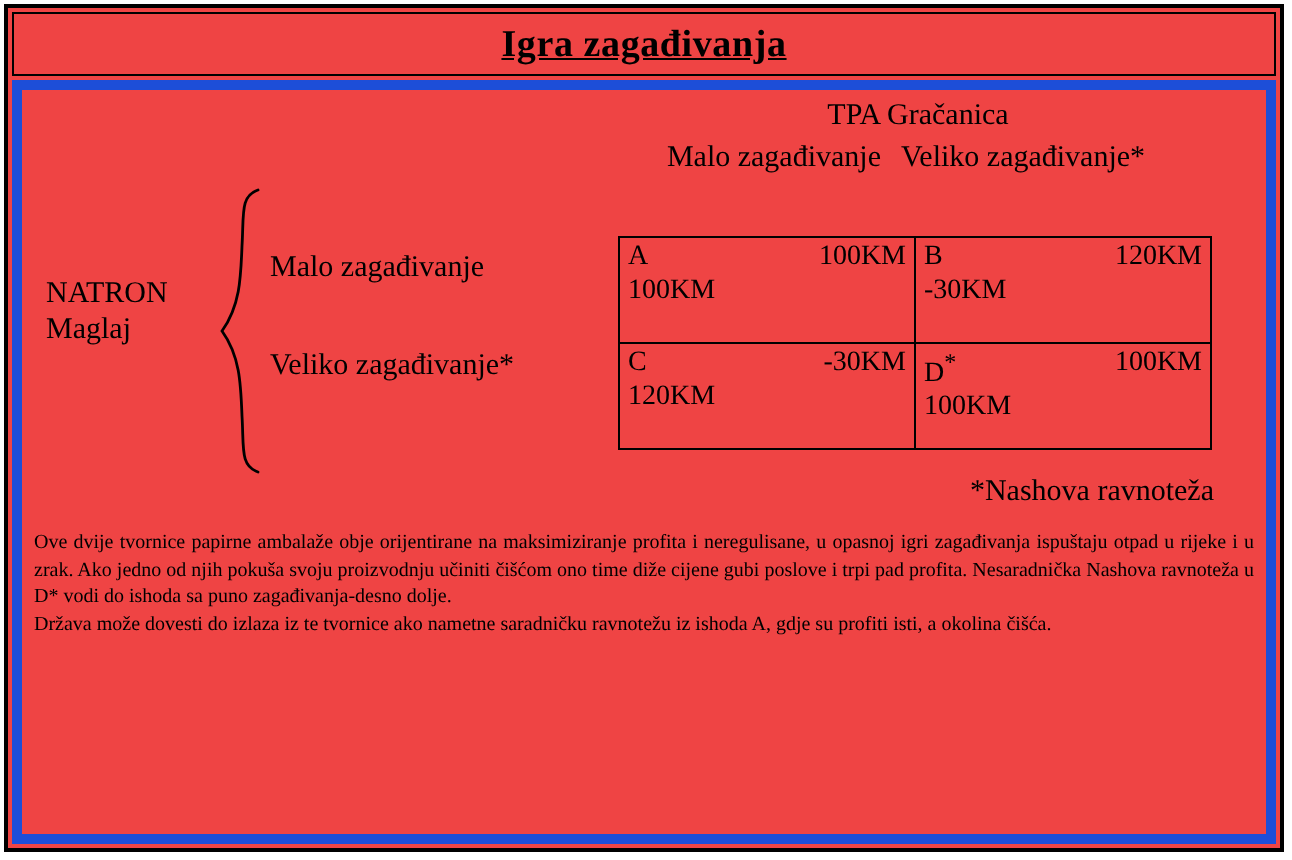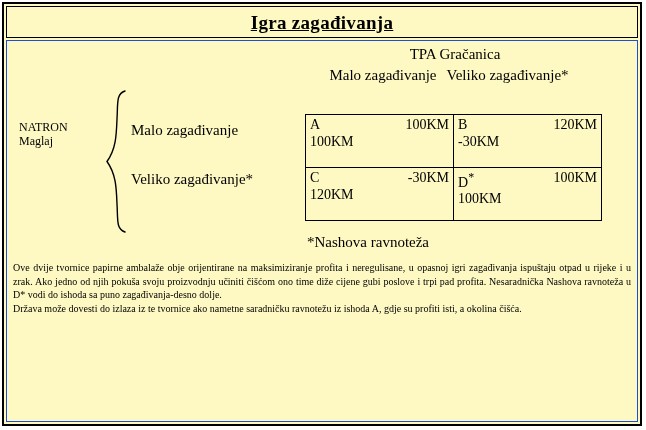--- a/index.html
+++ b/index.html
@@ -17,21 +17,21 @@
 
   
   #slide {
     position: absolute;
     left: 2px;
     top: 2px;
     width: 640px;
     height: 424px;
     border: 2px solid #000;
     box-sizing: border-box;
-    background: #fef9c3;
+    background: #ef4444;
   }
 
   
   #title-band {
     position: absolute;
     left: 2px;
     top: 2px;
     right: 2px;
     height: 32px;
     border: 1px solid #000;
@@ -48,21 +48,21 @@
     line-height: 1;
   }
 
   
   #body-band {
     position: absolute;
     left: 2px;
     top: 36px;
     right: 2px;
     bottom: 2px;
-    border: 1px solid #1d4ed8;
+    border: 5px solid #1d4ed8;
     box-sizing: border-box;
   }
 
   
   #diagram {
     position: absolute;
     left: 0;
     top: 0;
     right: 0;
     height: 218px;
@@ -86,23 +86,23 @@
     font-size: 15px;
     white-space: nowrap;
     justify-content: center;
     gap: 10px;
   }
   .col-head { }
 
   #firm-label {
     position: absolute;
     left: 12px;
-    top: 79px;
+    top: 94px;
     width: 90px;
-    font-size: 12px;
+    font-size: 15px;
     line-height: 1.18;
     white-space: nowrap;
   }
 
   #brace {
     position: absolute;
     left: 96px;
     top: 48px;
     width: 26px;
     height: 145px;
@@ -144,21 +144,21 @@
   .cell-bot {
     white-space: nowrap;
   }
   .star { font-size: 12px; vertical-align: super; }
 
   #footnote {
     position: absolute;
     left: 300px;
     top: 193px;
     width: 296px;
-    text-align: left;
+    text-align: right;
     font-size: 15px;
     white-space: nowrap;
   }
 
   
   #prose {
     position: absolute;
     left: 6px;
     right: 6px;
     top: 220px;

